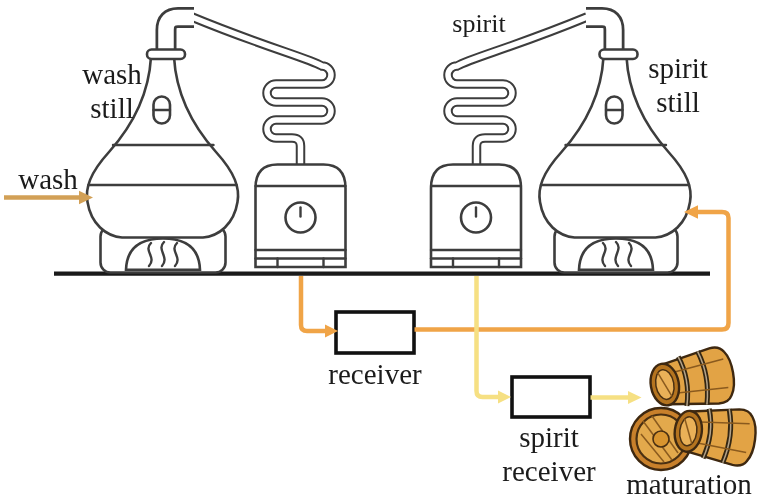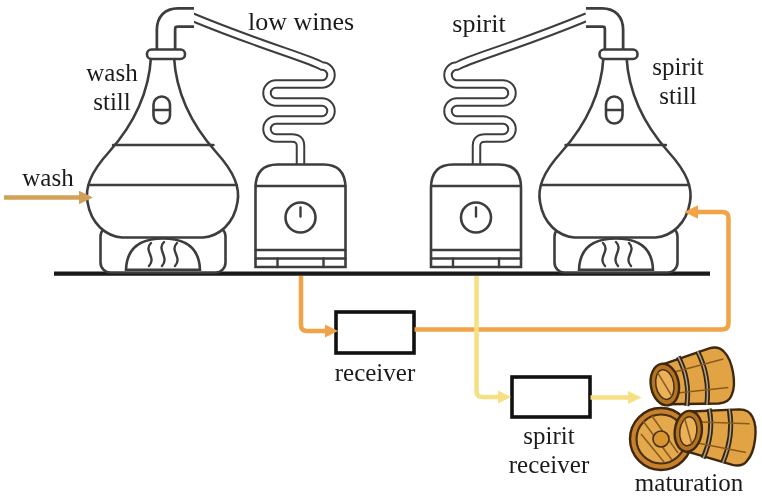--- a/index.html
+++ b/index.html
@@ -2,21 +2,21 @@
 <html><head>
 <meta charset="utf-8">
 <style>
   html,body{margin:0;padding:0;background:#ffffff;}
   #stage{position:relative;width:762px;height:500px;background:#ffffff;overflow:hidden;
          font-family:"Liberation Serif","DejaVu Serif",serif;color:#1b1b1b;}
   #art{position:absolute;left:0;top:0;}
   .lbl{position:absolute;text-align:center;line-height:1.16;color:#1b1b1b;
        font-family:"Liberation Serif","DejaVu Serif",serif;}
   .f26{font-size:26px;}
-  .f25{font-size:25px;}
+  .f25{font-size:29px;}
   .outline{stroke:#3d3d3d;fill:#ffffff;stroke-width:2.6;}
   .thin{stroke:#3d3d3d;fill:none;stroke-width:2.4;stroke-linecap:round;}
   .tube-b{stroke:#3d3d3d;fill:none;stroke-width:9.5;stroke-linecap:butt;}
   .tube-w{stroke:#ffffff;fill:none;stroke-width:5.5;stroke-linecap:butt;}
   .elbow-b{stroke:#3d3d3d;fill:none;stroke-width:21;}
   .elbow-w{stroke:#ffffff;fill:none;stroke-width:15.5;}
   .box{fill:#ffffff;stroke:#111111;stroke-width:3.6;}
   .flow{fill:none;stroke-width:4.5;stroke-linecap:butt;}
   .ground{stroke:#1a1a1a;stroke-width:4.2;}
   .hoop{stroke:#332612;stroke-width:5;fill:none;}
@@ -148,21 +148,20 @@
   <path class="flow" d="M 476.5 276 L 476.5 391 Q 476.5 397 482.5 397 L 499 397" stroke="#f6e083"></path>
   <path d="M 498 390.5 L 511 397 L 498 403.5 Z" fill="#f6e083"></path>
   <line class="flow" x1="590.5" y1="397.5" x2="629" y2="397.5" stroke="#f6e083"></line>
   <path d="M 628 391 L 641.5 397.5 L 628 404 Z" fill="#f6e083"></path>
 </svg>
 
   <div class="lbl f25" style="left:62px;top:58px;width:100px;">
     <div>wash</div>
     <div>still</div>
   </div>
-  <div class="lbl f26" style="left:239px;top:7px;width:124px;">low wines</div>
   <div class="lbl f26" style="left:429px;top:9px;width:100px;">spirit</div>
   <div class="lbl f25" style="left:628px;top:52px;width:100px;">
     <div>spirit</div>
     <div>still</div>
   </div>
   <div class="lbl f25" style="left:12px;top:163px;width:72px;">wash</div>
   <div class="lbl f25" style="left:310px;top:358px;width:130px;">
     <div>receiver</div>
   </div>
   <div class="lbl f25" style="left:484px;top:421px;width:130px;">

